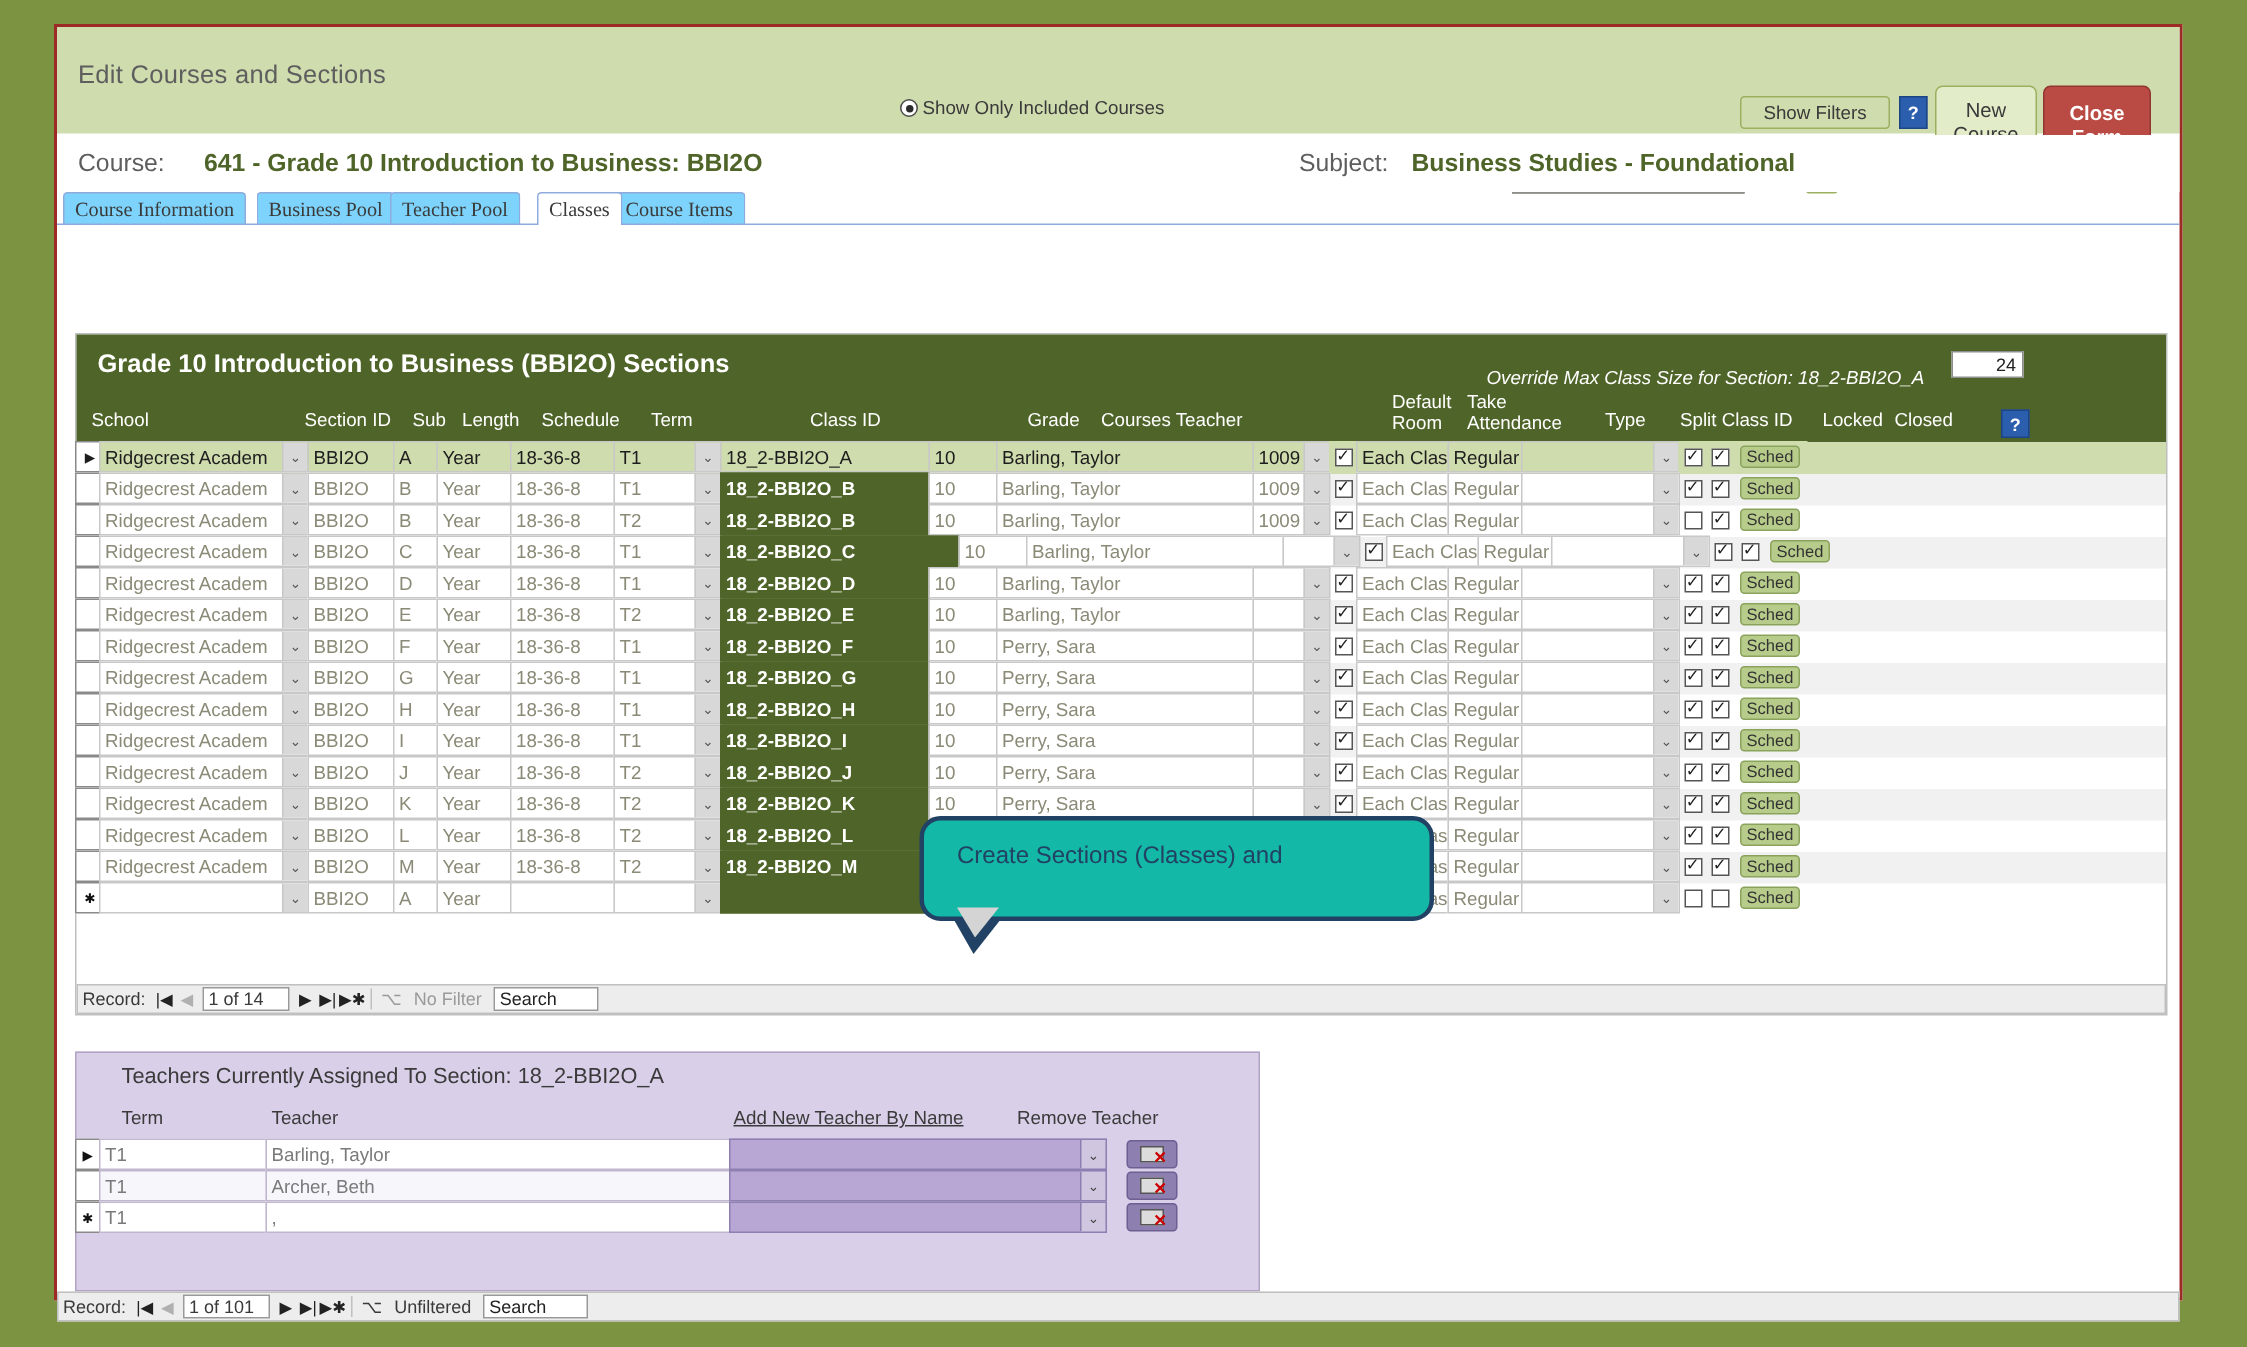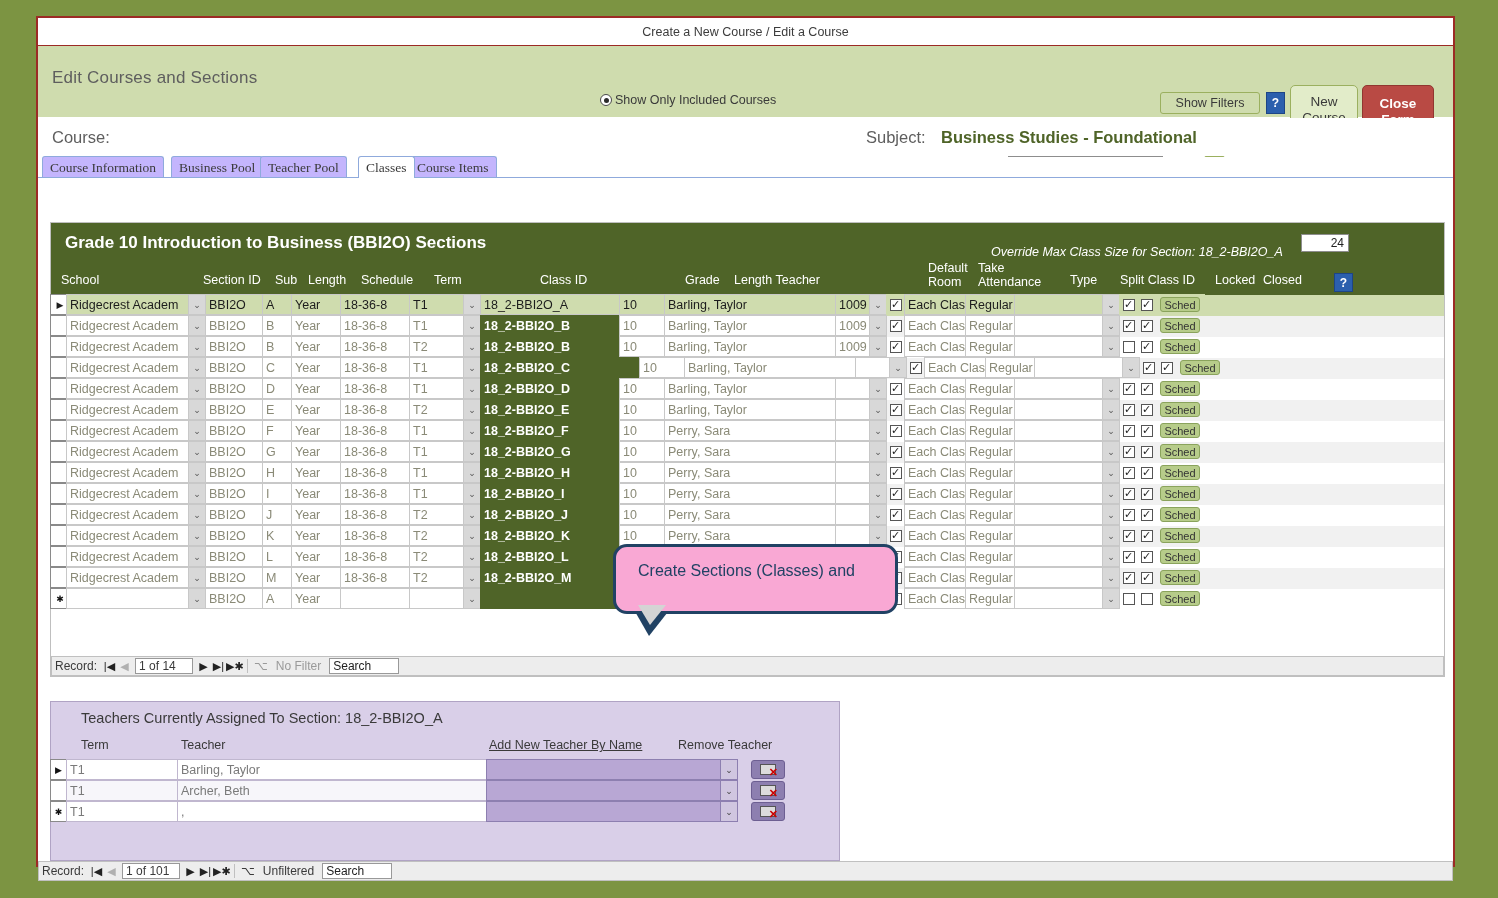--- a/index.html
+++ b/index.html
@@ -104,21 +104,21 @@
   .c-val { position:absolute; left:98px; top:10px; font-size:16.5px; font-weight:bold; color:#4f6428; }
   .s-lbl { position:absolute; left:828px; top:10px; font-size:16.5px; color:#5e5e5e; }
   .s-val { position:absolute; left:903px; top:10px; font-size:16.5px; font-weight:bold; color:#4f6428; }
   
   .tabs { position:relative; height:22px; padding-left:4px; }
   .tabs::after {
     content:""; position:absolute; left:0; right:0; bottom:0; height:1px; background:#8faadc;
   }
   .tab {
     position:absolute; top:0; height:22px;
-    background:#c4b5fd; border:1px solid #8faadc; border-bottom:none;
+    background:#7dd3fc; border:1px solid #8faadc; border-bottom:none;
     border-radius:3px 3px 0 0;
     display:flex; align-items:center; padding:0 7px;
     font-family:"Liberation Serif", serif; font-size:13.5px; color:#3a3a3a;
   }
   .tab.active { background:#ffffff; z-index:3; }
   
   .sections-panel {
     position:absolute; left:12px; top:204px;
     width:1395px; height:455px;
     background:#fff; border:1px solid #bfbfbf;
@@ -177,22 +177,22 @@
   }
   .cell.chkcell { justify-content:center; padding-left:0; border:none; background:transparent; }
   .sched {
     width:40px; height:15px; background:#b7cc8a; border:1px solid #8aa35c; border-radius:3px;
     display:flex; align-items:center; justify-content:center;
     font-size:11px; color:#333;
   }
   .cell.schedcell { border:none; background:transparent; justify-content:center; padding-left:0;}
   
   .callout {
-    position:absolute; left:575px; top:526px; width:285px; height:70px;
-    background:#f9a8d4; border:3px solid #214264; border-radius:14px;
+    position:absolute; left:575px; top:526px; width:343px; height:70px;
+    background:#14b8a6; border:3px solid #214264; border-radius:14px;
     z-index:40;
   }
   .callout-text {
     position:absolute; left:22px; top:13px; width:300px;
     font-size:16px; color:#214264; line-height:1.35;
   }
   .callout-tail {
     position:absolute; left:595px; top:590px; width:0; height:0;
     border-left:16px solid transparent; border-right:22px solid transparent;
     border-top:28px solid #214264; z-index:39;
@@ -258,23 +258,20 @@
     display:flex; align-items:center; justify-content:center; font-size:9px; color:#111;
     margin-left:-1px; flex:none;
   }
   .bottom-nav { position:absolute; left:0; top:843px; width:1415px; }
 </style>
 </head>
 <body>
 
 <div class="window">
 
-  <div class="titlebar">
-    <span>Create a New Course / Edit a Course</span>
-  </div>
 
   <div class="header-band">
     <div class="hdr-title">Edit Courses and Sections</div>
 
 
     <label class="show-included">
       <span class="radio on"></span>
       <span>Show Only Included Courses</span>
     </label>
 
@@ -299,20 +296,21 @@
       <span style="flex:1; color:#fff; font-size:12px; padding-left:3px;"></span>
       <span class="dd">▼</span>
     </div>
     <div class="star-btn">
       <span>✳</span>
     </div>
   </div>
 
   <div class="course-line">
     <span class="c-lbl">Course:</span>
+    <span class="c-val"><span>641</span> <span>- Grade 10 Introduction to Business: BBI2O</span></span>
     <span class="s-lbl">Subject:</span>
     <span class="s-val">Business Studies - Foundational</span>
   </div>
 
   <div class="tabs">
     <div class="tab" style="left:4px;">
         <span>Course Information</span>
       </div>
     <div class="tab" style="left:133px;">
         <span>Business Pool</span>
@@ -341,21 +339,21 @@
       </div>
 
       <div class="col-head" style="left:10px;  top:50px;">School</div>
       <div class="col-head" style="left:152px; top:50px;">Section ID</div>
       <div class="col-head" style="left:224px; top:50px;">Sub</div>
       <div class="col-head" style="left:257px; top:50px;">Length</div>
       <div class="col-head" style="left:310px; top:50px;">Schedule</div>
       <div class="col-head" style="left:383px; top:50px;">Term</div>
       <div class="col-head" style="left:489px; top:50px;">Class ID</div>
       <div class="col-head" style="left:634px; top:50px;">Grade</div>
-      <div class="col-head" style="left:683px; top:50px;">Length Teacher</div>
+      <div class="col-head" style="left:683px; top:50px;">Courses Teacher</div>
       <div class="col-head" style="left:861px; top:38px; width:48px;margin-left:16px;">Default Room</div>
       <div class="col-head" style="left:927px; top:38px; width:70px;">Take Attendance</div>
       <div class="col-head" style="left:1019px;top:50px;">Type</div>
       <div class="col-head" style="left:1069px;top:50px;">Split Class ID</div>
       <div class="col-head" style="left:1164px;top:50px;">Locked</div>
       <div class="col-head" style="left:1212px;top:50px;">Closed</div>
     </div>
 
     <div class="grid" id="grid-body">
         <div class="row sel">

